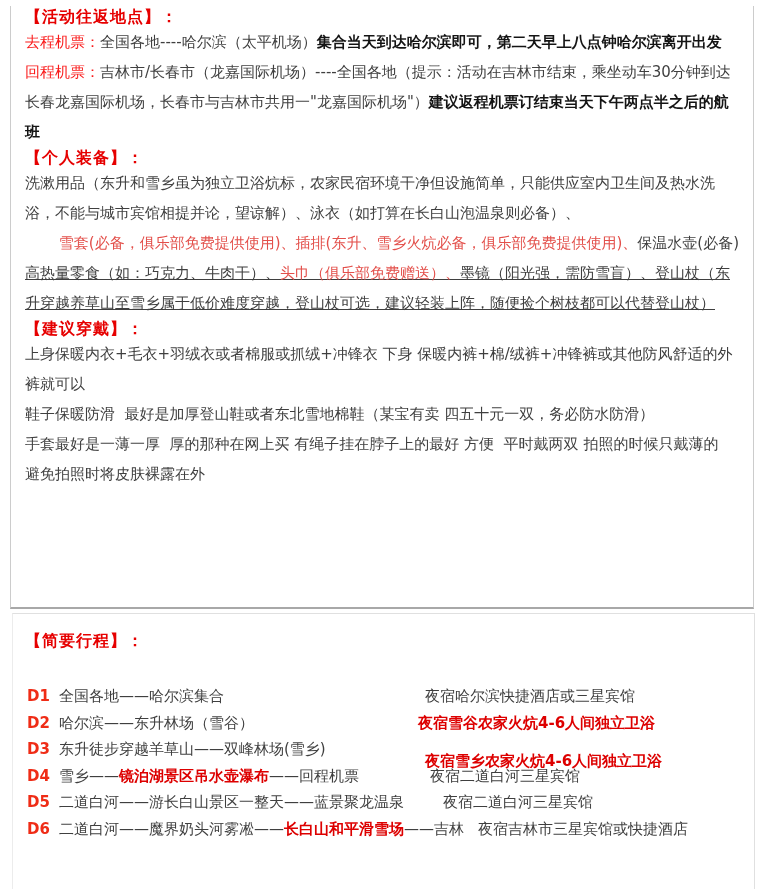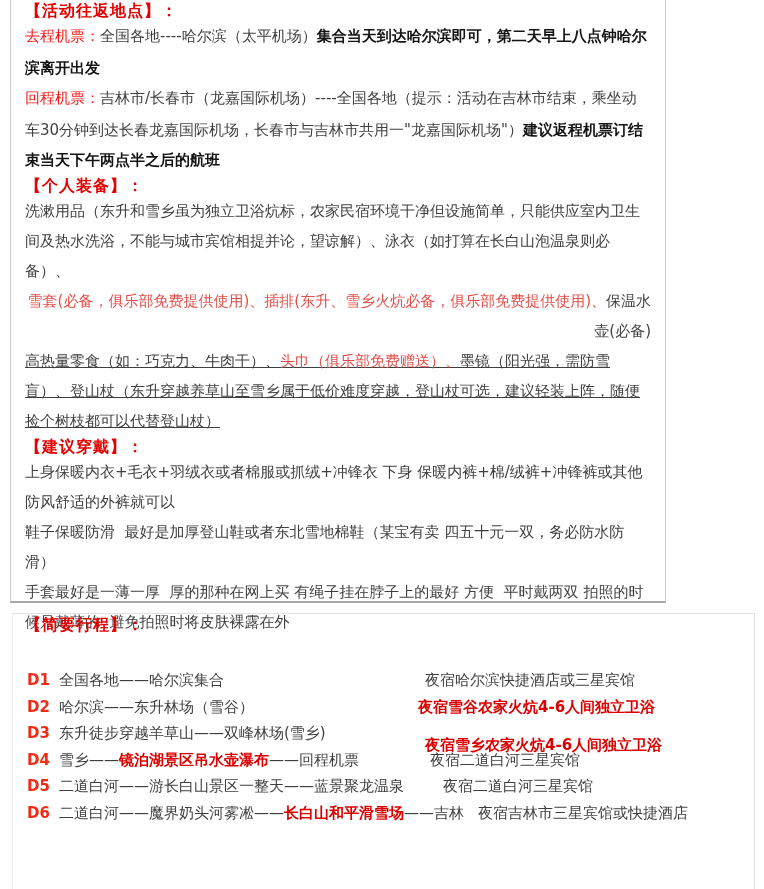--- a/index.html
+++ b/index.html
@@ -3,34 +3,34 @@
 <meta charset="utf-8">
 <style>
   html,body{margin:0;padding:0;background:#ffffff;}
   body{
     width:764px;height:889px;position:relative;overflow:hidden;
     font-family:"DejaVu Sans","Liberation Sans",sans-serif;
     color:var(--text,#3f3f3f);
     font-size:15px;
   }
   .box1{
-    position:absolute;left:10px;top:0;width:656px;height:603px;
+    position:absolute;left:10px;top:6px;width:744px;height:603px;
     box-sizing:border-box;
     border-left:1px solid var(--border-gray,#ccc);
     border-right:1px solid var(--border-gray,#ccc);
     border-bottom:2px solid #a8a8a8;
     padding:0 14px;
   }
   .box2{
     position:absolute;left:12px;top:613px;width:743px;height:276px;
     box-sizing:border-box;
     border-top:1px solid var(--border-light,#e0e0e0);
     border-right:1px solid var(--border-light,#e0e0e0);
     border-left:1px solid #ececec;
-    padding:0 12px;
+    padding:16px 12px;
   }
   h2.sec-title{
     font-size:16px;line-height:21px;margin:0;
     color:var(--title-red,#e60000);font-weight:bold;
     letter-spacing:1px;
   }
   .t1{margin-top:16px;}
   .t2{margin-top:43px;}
   .t3{margin-top:6px;}
   .t4{margin-top:24px;margin-left:6px;}
@@ -38,21 +38,21 @@
     margin:0;line-height:30px;white-space:pre-wrap;overflow-wrap:anywhere;
   }
   .m-outbound{margin-top:27px;}
   .m-return{margin-top:16px;}
   .m-wash{margin-top:26px;}
   .m-snow{margin-top:3px;text-align:right;}
   .m-snack{margin-top:9px;text-decoration:underline;}
   .m-upper{margin-top:15px;}
   .m-shoes{margin-top:7px;}
   .m-gloves{margin-top:10px;}
-  .label-red{color:var(--label-red,#fa1a1a);font-family:Liberation Mono, monospace;}
+  .label-red{color:var(--label-red,#fa1a1a);}
   .soft-red{color:var(--soft-red,#e34f4a);}
   .bold-dark{color:var(--dark,#141414);font-weight:bold;}
   .redbold{color:var(--strong-red,#dd0000);font-weight:bold;}
   .rows{margin-top:32px;}
   .it-row{
     position:relative;height:26.6px;line-height:26.6px;white-space:nowrap;
   }
   .day{
     display:inline-block;width:24px;color:var(--day-red,#ef2c16);
     font-weight:bold;margin-left:2px;

